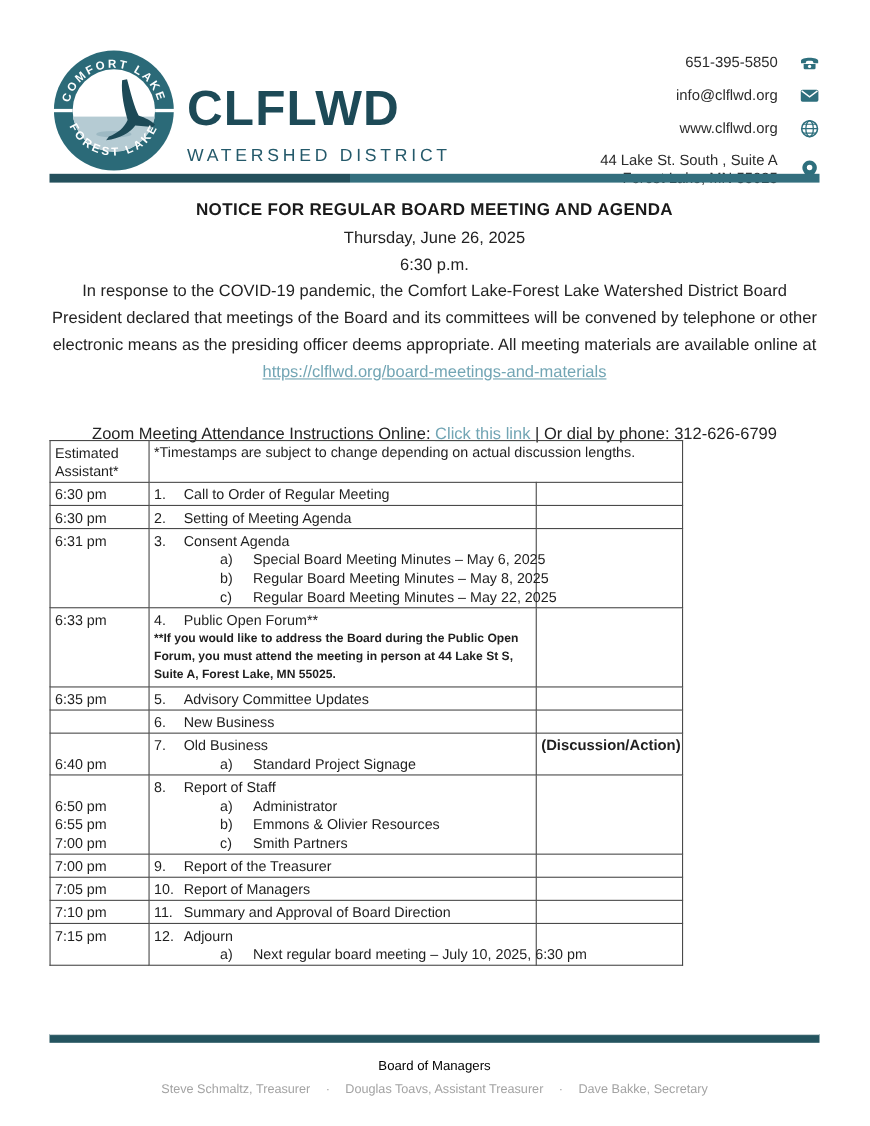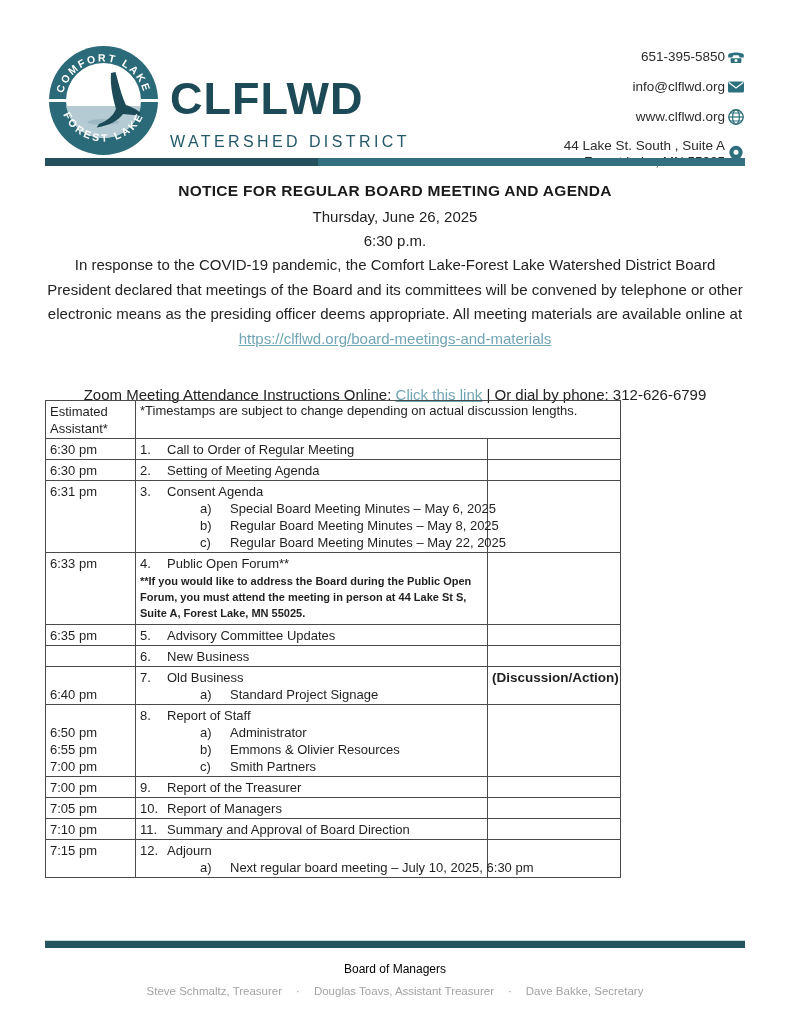--- a/index.html
+++ b/index.html
@@ -6,21 +6,21 @@
   .page{position:relative;width:791px;height:1024px;background:#ffffff;
         font-family:"Liberation Sans",sans-serif;color:#222;overflow:hidden;}
 
   
   .logo{position:absolute;left:47px;top:44px;width:113px;height:113px;}
   .brand{position:absolute;left:170px;top:76px;}
   .brand-acronym{font-size:45px;font-weight:800;color:#1d4a57;letter-spacing:1px;line-height:46px;}
   .brand-sub{font-size:16px;color:#24596a;letter-spacing:3.4px;margin-top:11px;}
 
   .contact{position:absolute;right:46px;top:48px;text-align:right;font-size:13.5px;color:#2b2b2b;}
-  .contact-row{display:flex;justify-content:flex-end;align-items:center;gap:2px;margin-bottom:12px;}
+  .contact-row{display:flex;justify-content:flex-end;align-items:center;gap:20px;margin-bottom:12px;}
   .contact-row .txt{line-height:16px;}
   .contact-icon{width:18px;height:18px;flex:0 0 18px;}
 
   
   .bar-top{position:absolute;left:45px;top:158px;width:700px;height:8px;
            background:linear-gradient(to right,#24505c 0,#24505c 39%,#336f7e 39%,#336f7e 100%);}
 
   
   .notice{position:absolute;left:45px;top:180px;width:700px;text-align:center;color:#1a1a1a;}
   .notice-title{font-size:15.5px;font-weight:bold;letter-spacing:.3px;line-height:22px;}

